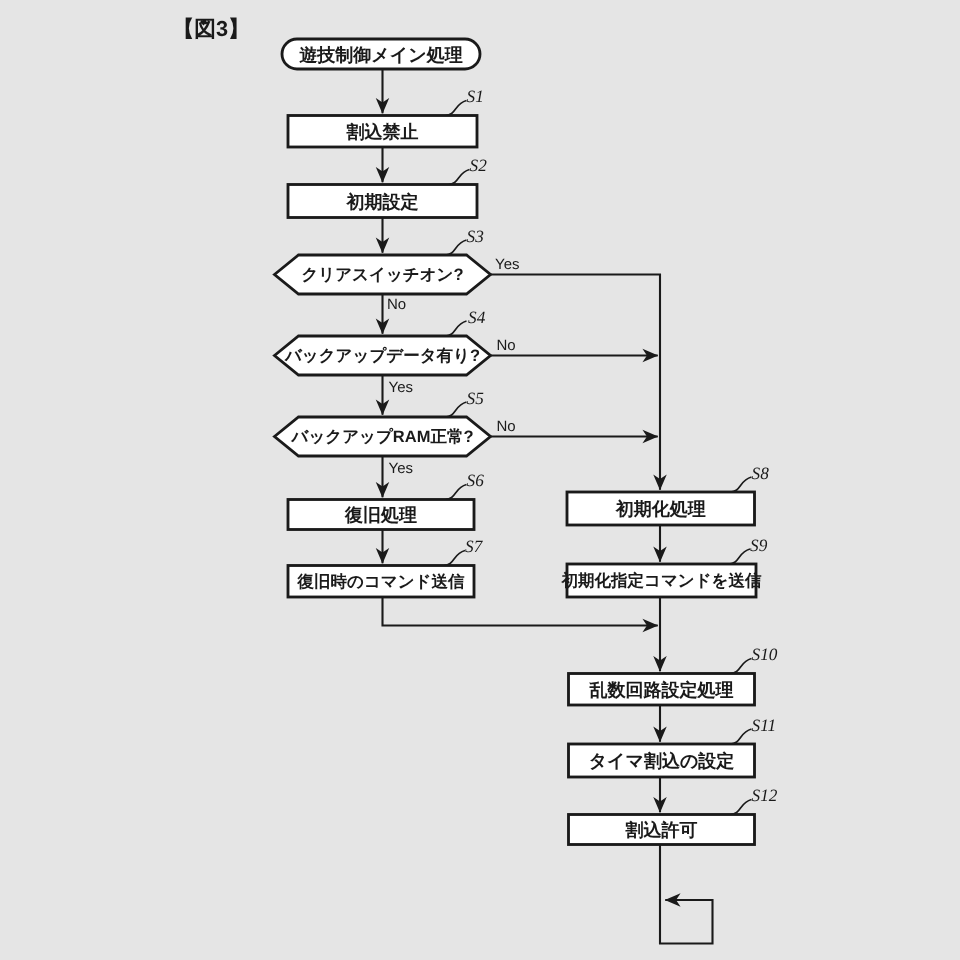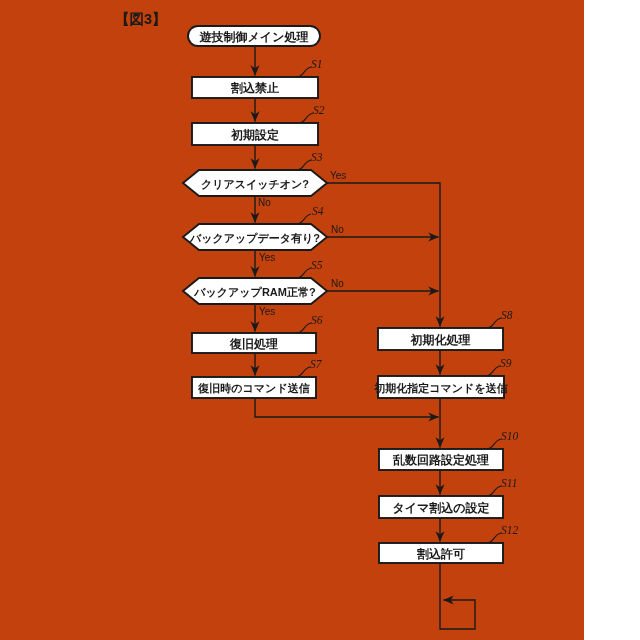--- a/index.html
+++ b/index.html
@@ -2,23 +2,23 @@
 <html><head>
 <meta charset="utf-8">
 <style>
   html, body {
     margin: 0;
     padding: 0;
     background: #ffffff;
   }
   .page {
     position: relative;
-    width: 584px;
+    width: 640px;
     height: 640px;
-    background: #c2410c;
+    background: #e5e5e5;
     font-family: "Liberation Sans", "DejaVu Sans", sans-serif;
   }
   svg { display: block; }
   .shape {
     fill: #ffffff;
     stroke: #1a1a1a;
     stroke-width: 1.9;
   }
   .conn {
     fill: none;

